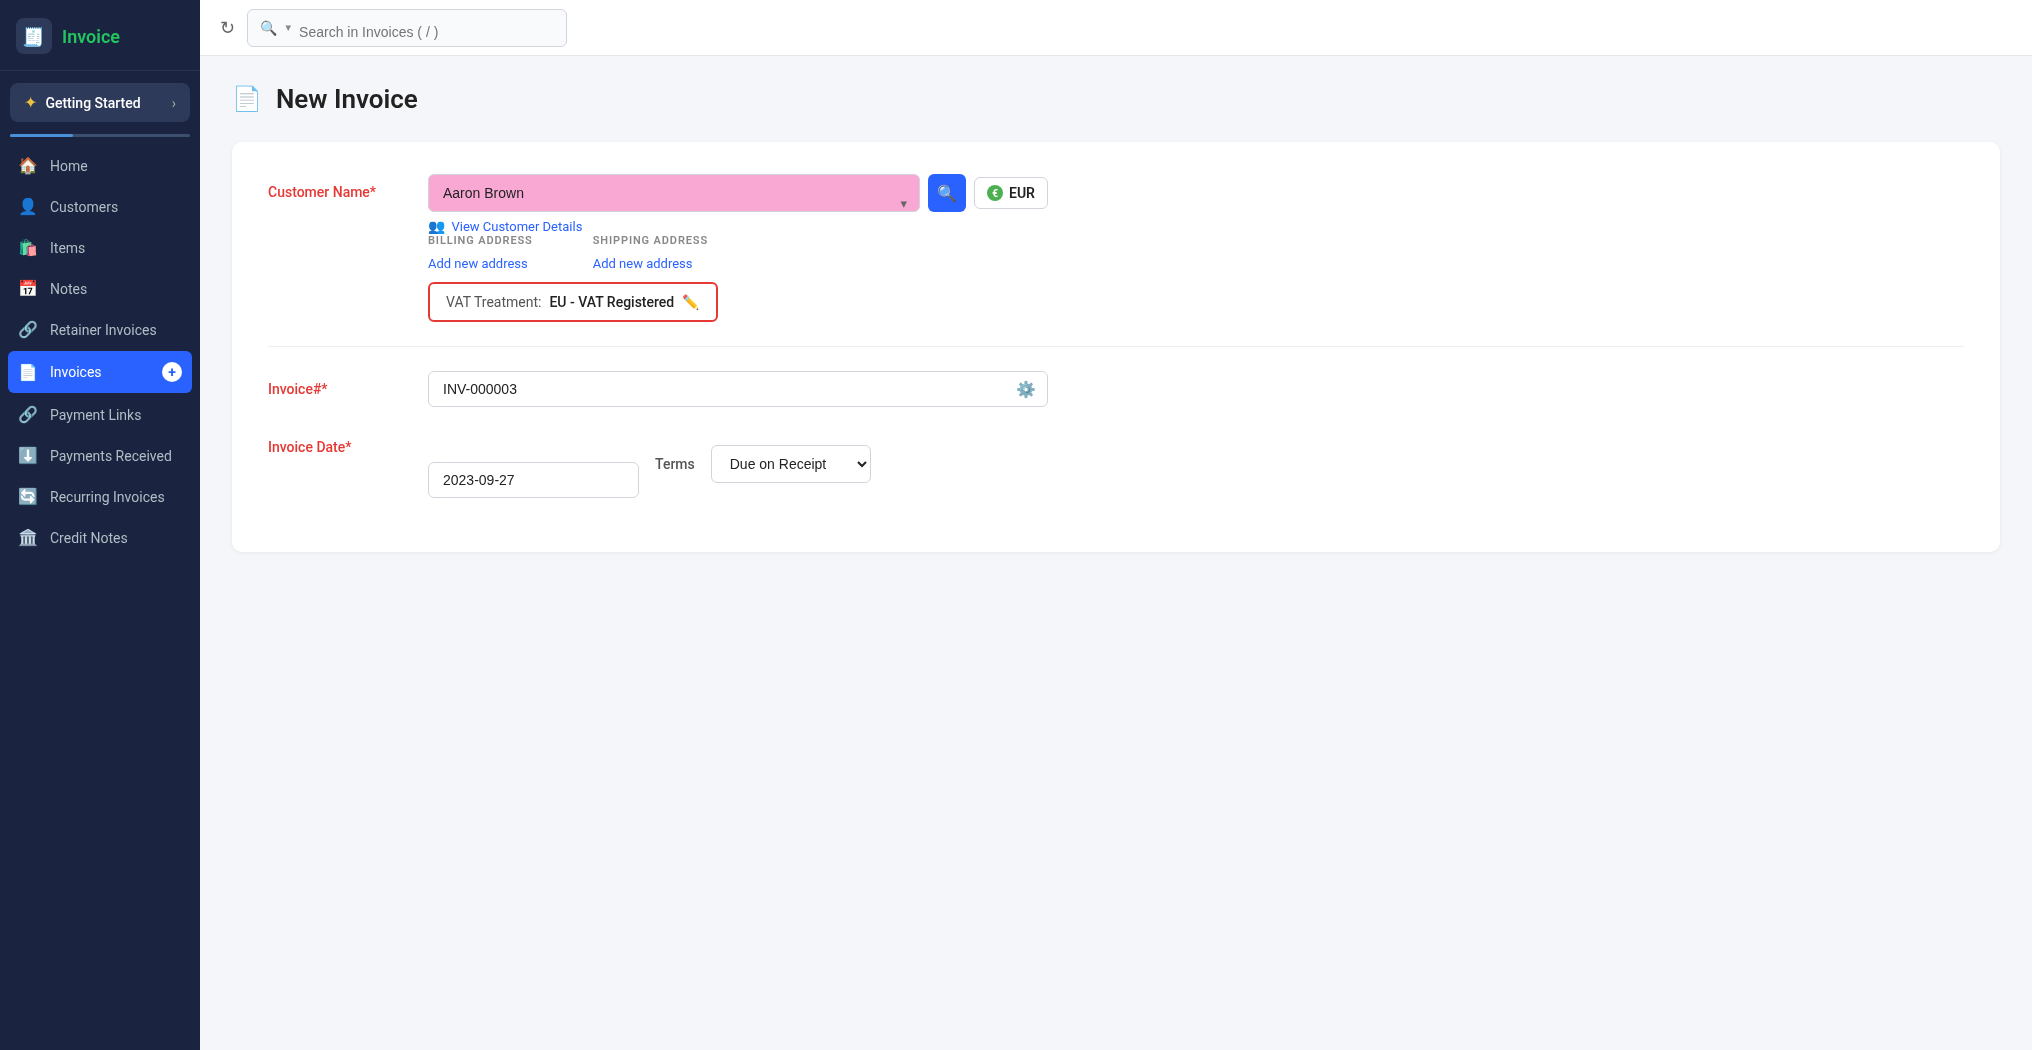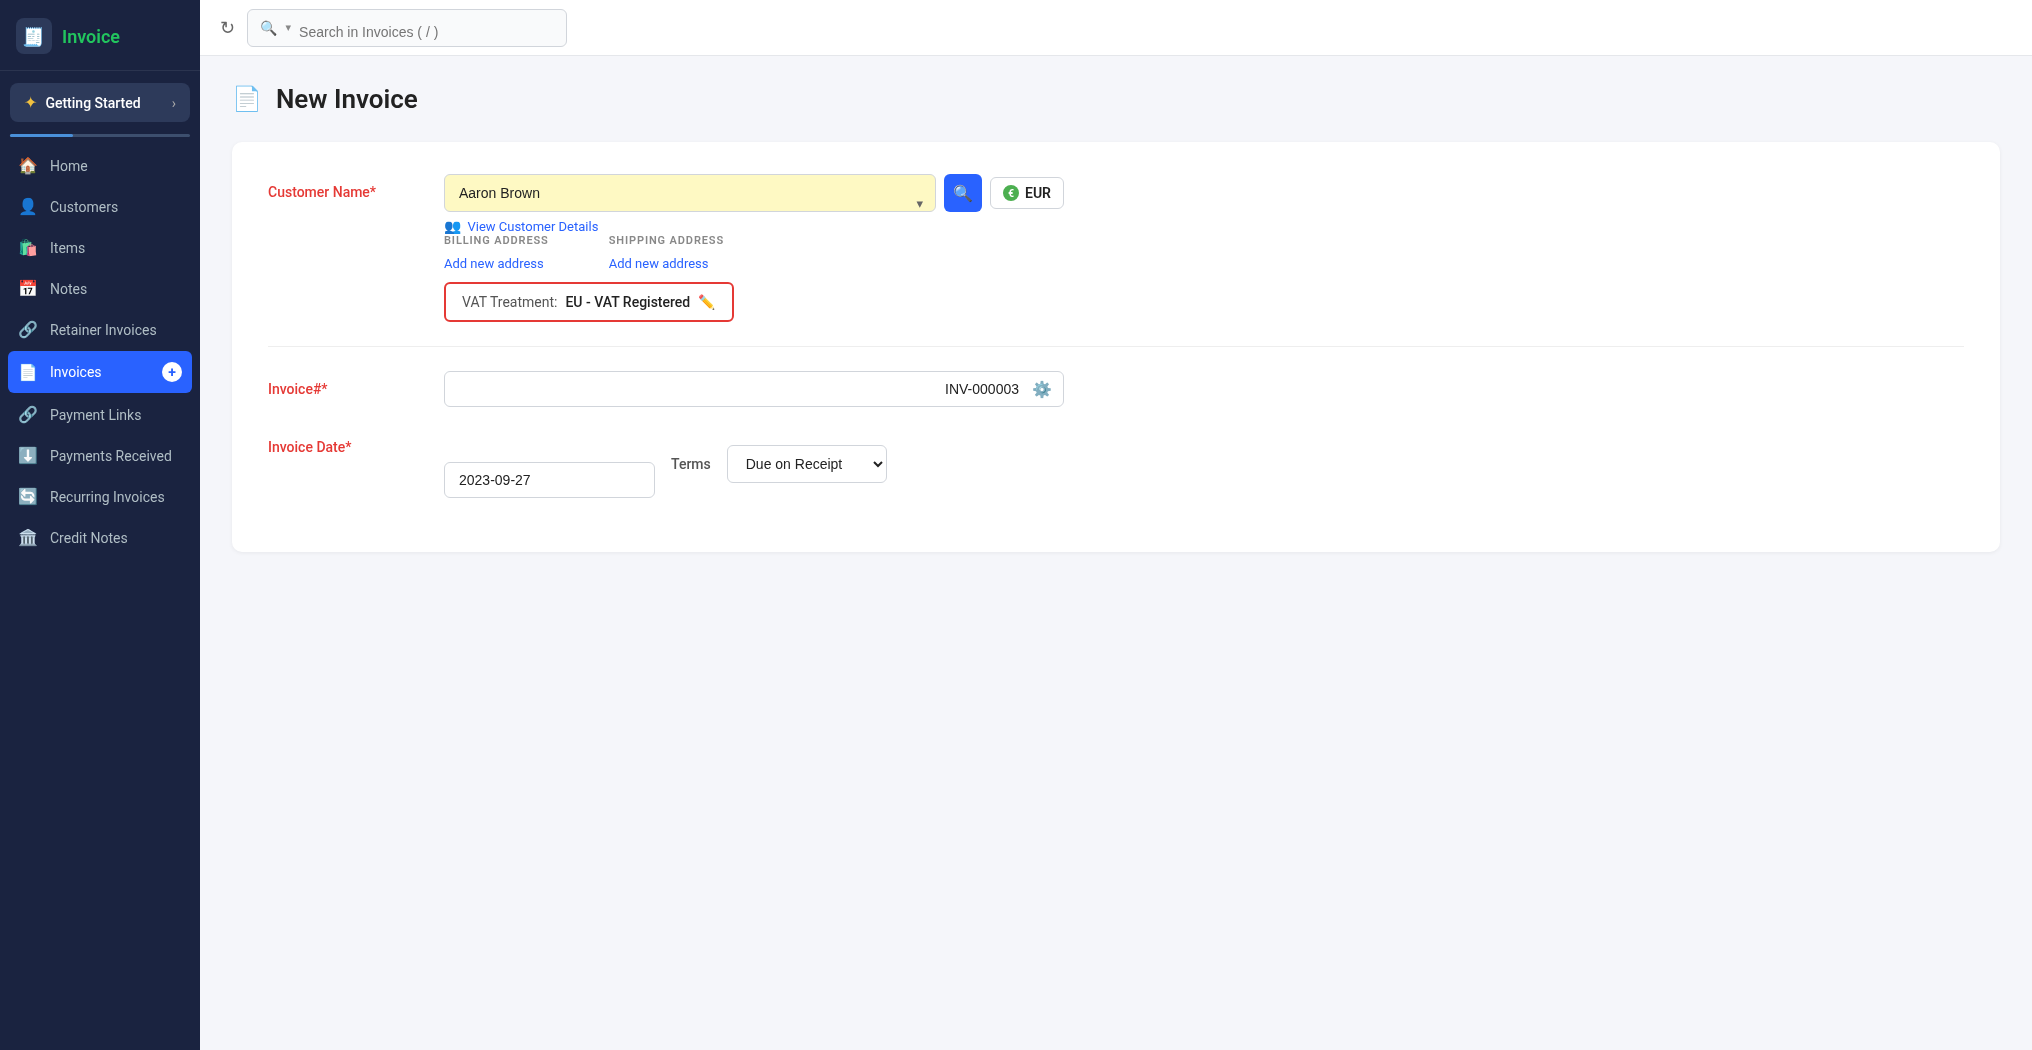--- a/index.html
+++ b/index.html
@@ -144,21 +144,20 @@
       border-radius: 10px;
       padding: 32px 36px;
       box-shadow: 0 1px 4px rgba(0,0,0,0.06);
     }
 
     
     .form-row {
       display: flex;
       align-items: flex-start;
       margin-bottom: 22px;
-      gap: 16px;
     }
     .form-label {
       min-width: 160px;
       font-size: 14px;
       color: #555;
       padding-top: 10px;
       font-weight: 500;
     }
     .form-label.required { color: #e53935; }
 
@@ -182,21 +181,21 @@
       display: flex;
       align-items: center;
       gap: 8px;
     }
     .customer-select-wrapper {
       flex: 1;
       display: flex;
       align-items: flex-end;
       border: 1px solid #d1d5db;
       border-radius: 6px;
-      background: #fef9c3;
+      background: #f9a8d4;
       overflow: hidden;
     }
     .customer-select-wrapper select {
       flex: 1;
       border: none;
       outline: none;
       padding: 10px 14px;
       font-size: 14px;
       color: #222;
       background: transparent;
@@ -273,21 +272,20 @@
     .vat-box .vat-label { color: #555; }
     .vat-box .vat-value { font-weight: 500; }
     .vat-box .edit-icon { color: #f57c00; cursor: pointer; font-size: 14px; }
 
     
     .invoice-num-wrapper {
       position: relative;
     }
     .invoice-num-wrapper input {
       padding-right: 44px;
-      text-align: right;
     }
     .settings-icon-btn {
       position: absolute; right: 12px; top: 50%; transform: translateY(-50%);
       color: #888; font-size: 16px; cursor: pointer;
     }
 
     
     .date-terms-row {
       display: flex; align-items: center; gap: 16px;
     }

